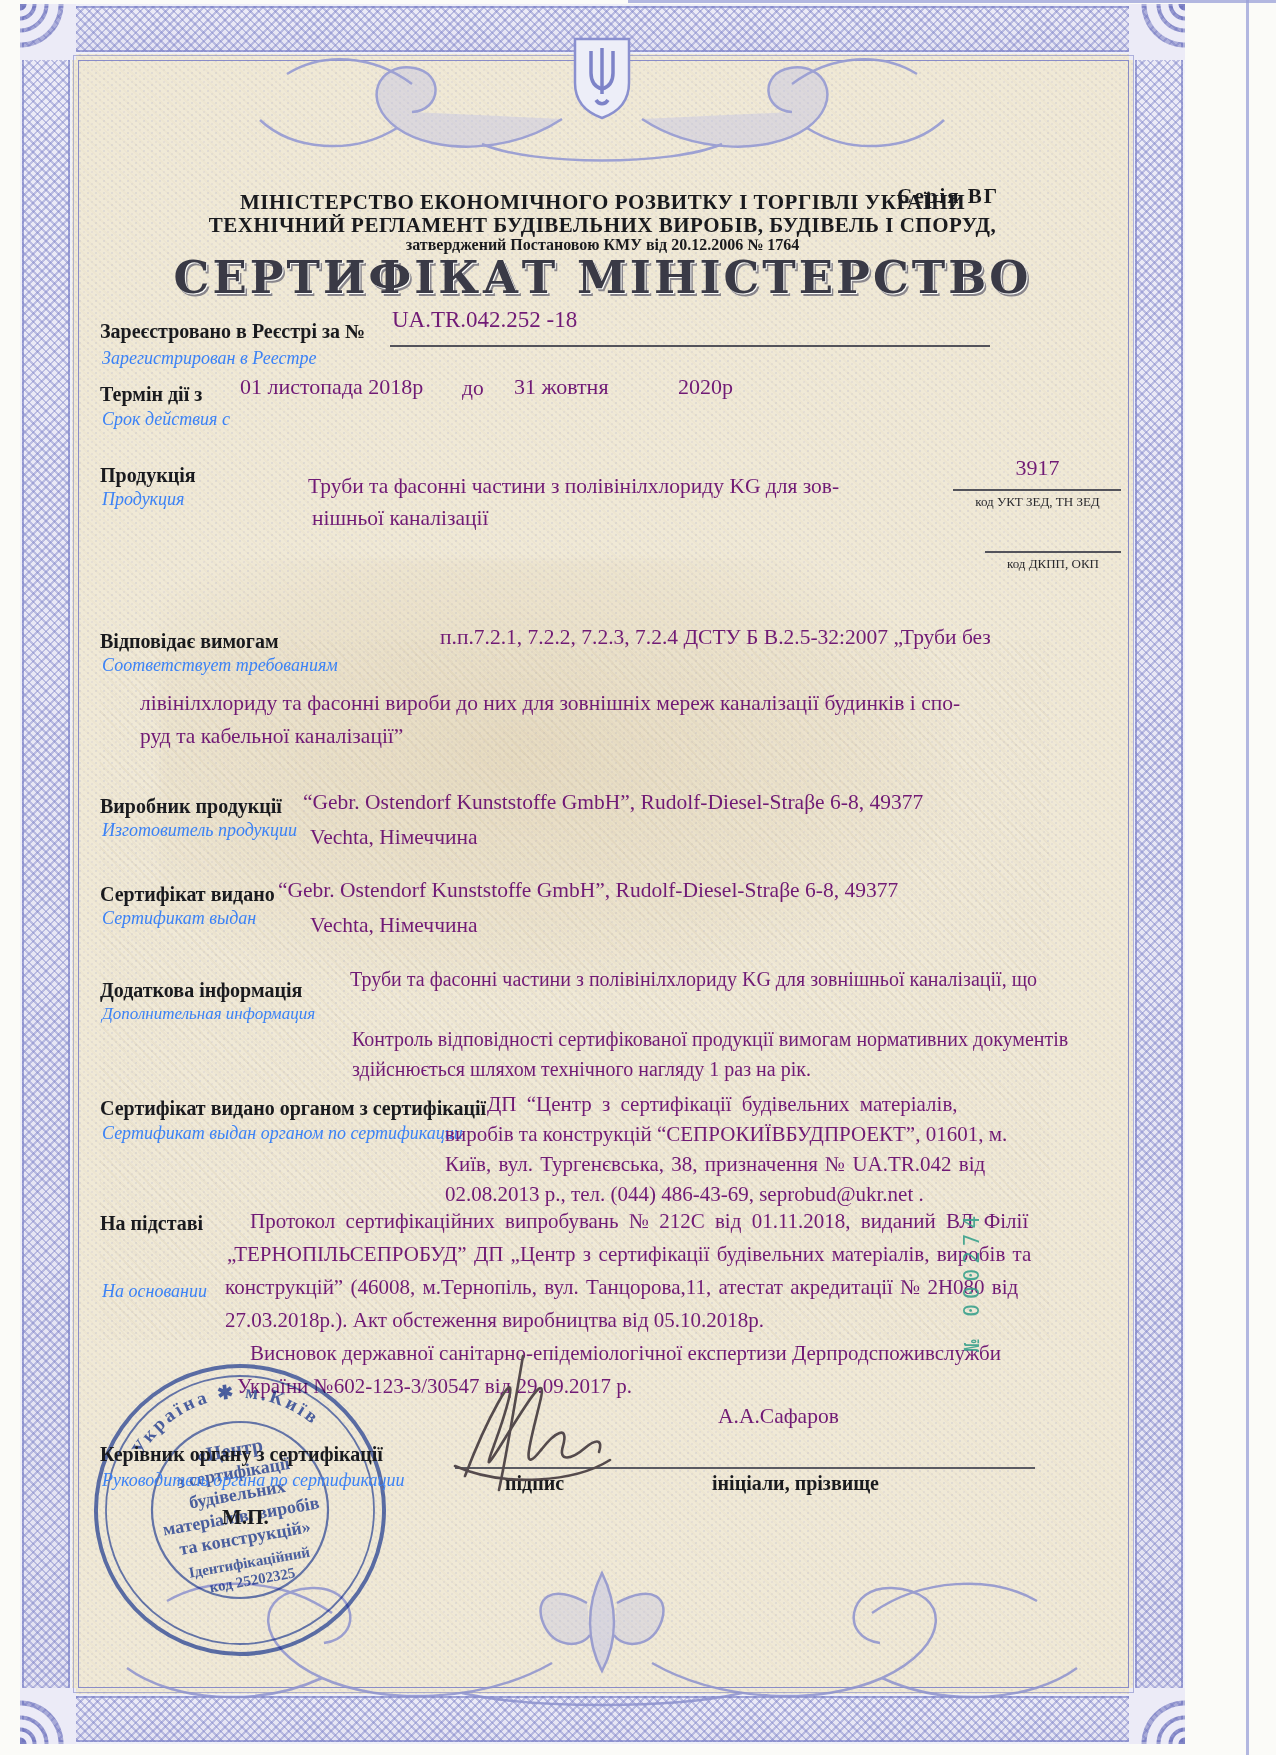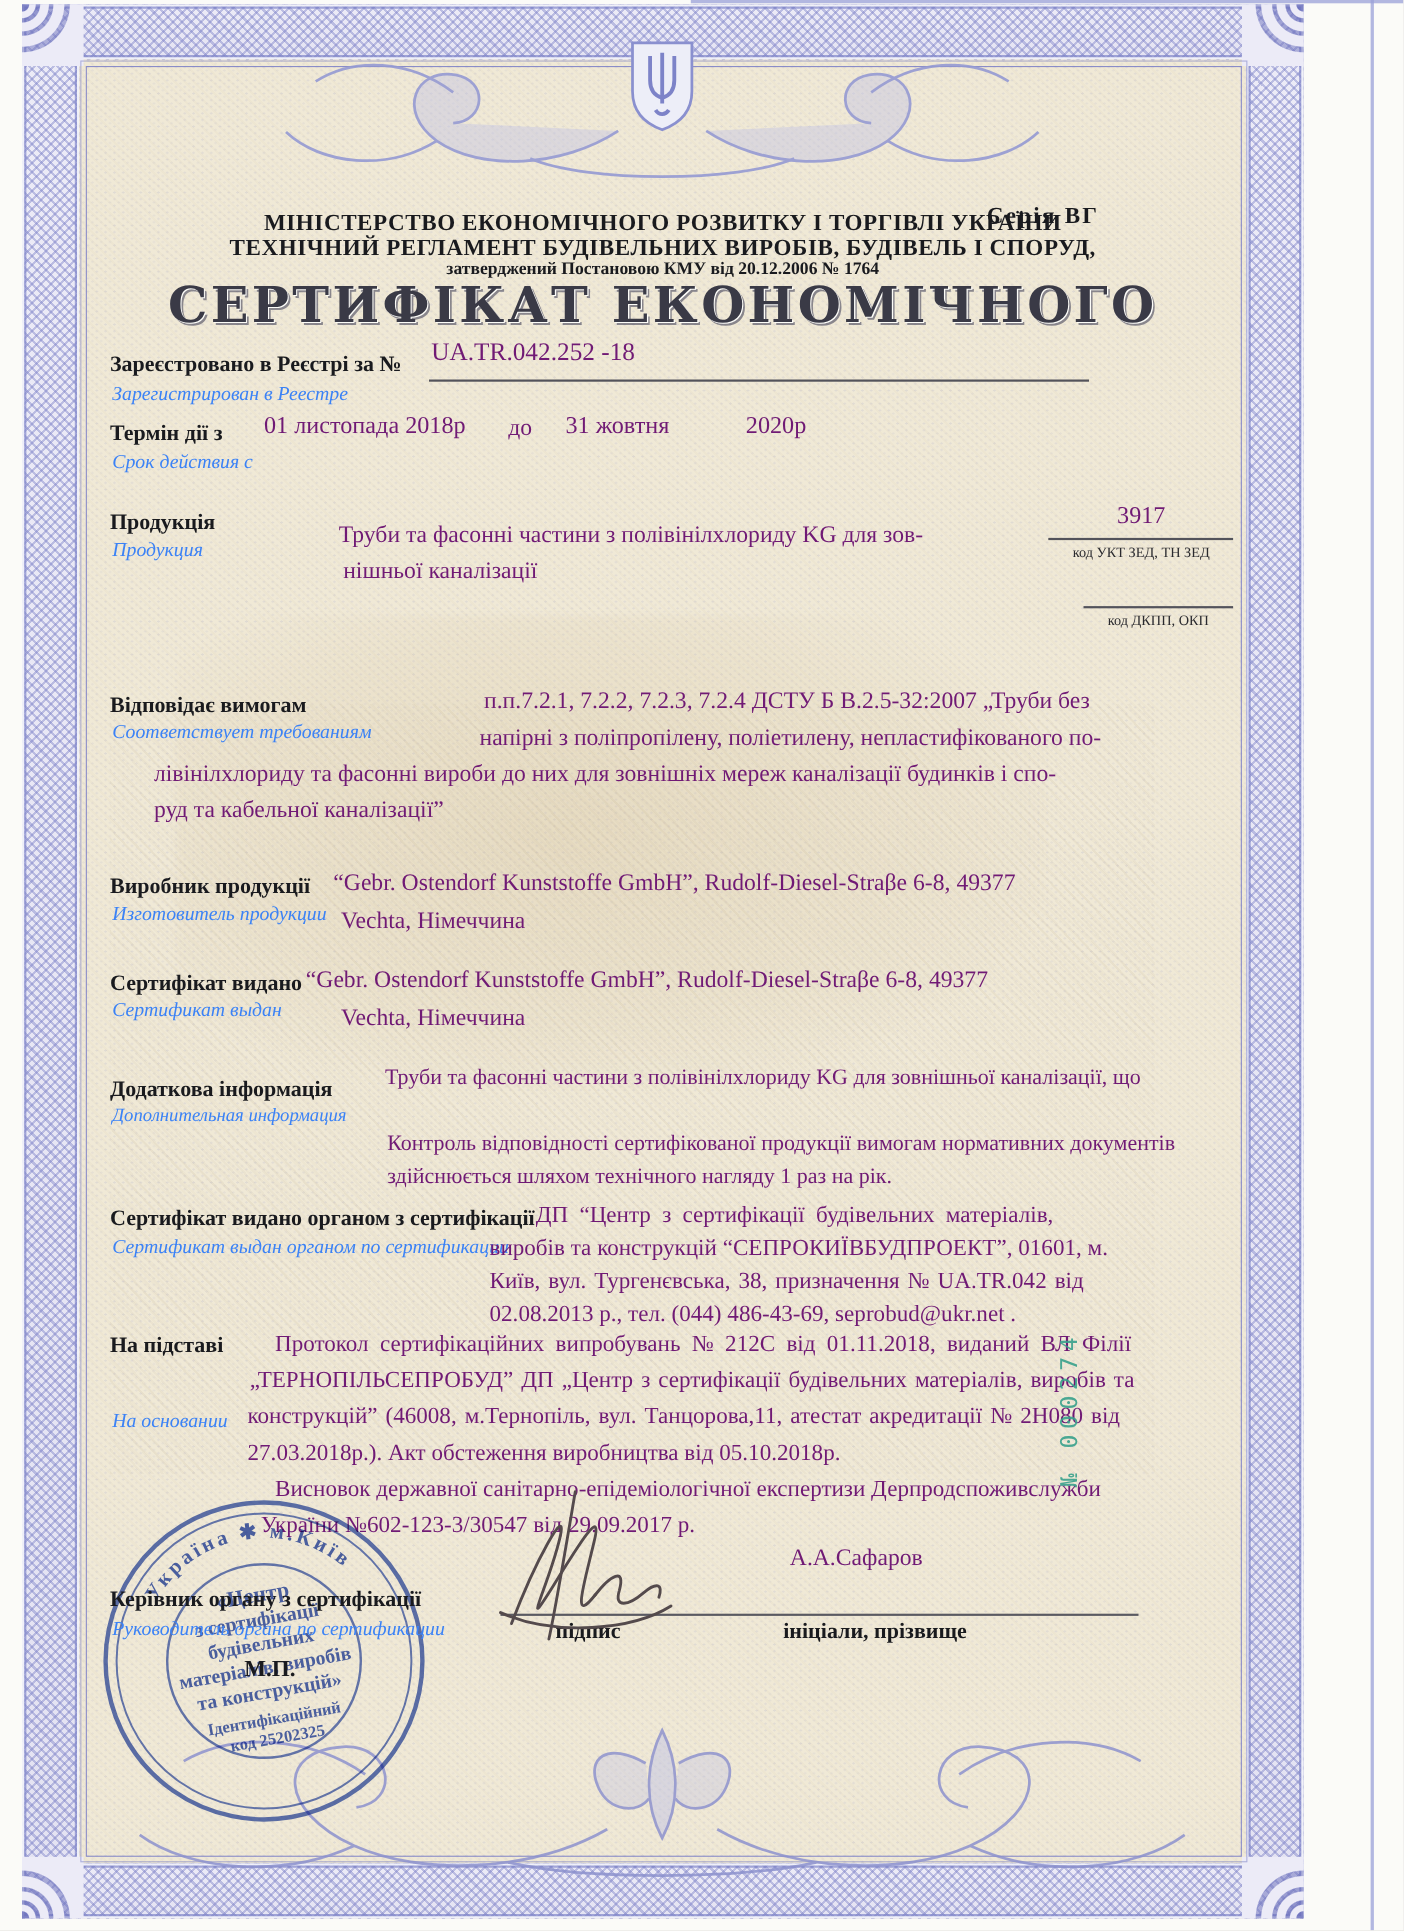--- a/index.html
+++ b/index.html
@@ -113,21 +113,21 @@
       <path d="M570,120 C640,160 740,162 800,135 C870,103 870,48 810,45 C765,43 758,95 798,100"></path>
       <path d="M800,135 C865,165 950,158 995,125"></path>
       <path d="M790,70 C840,35 910,32 955,58"></path>
       <path d="M380,150 C450,166 590,166 660,150"></path>
     </g>
   </svg>
 
   <div class="t ctr lbl" style="top:190px;font-size:21px;letter-spacing:.5px;">МІНІСТЕРСТВО ЕКОНОМІЧНОГО РОЗВИТКУ І ТОРГІВЛІ УКРАЇНИ</div>
   <div class="t ctr lbl" style="top:213px;font-size:21px;letter-spacing:.5px;">ТЕХНІЧНИЙ РЕГЛАМЕНТ БУДІВЕЛЬНИХ ВИРОБІВ, БУДІВЕЛЬ І СПОРУД,</div>
   <div class="t ctr lbl" style="top:236px;font-size:16px;">затверджений Постановою КМУ від 20.12.2006 № 1764</div>
-  <div class="t ctr title" style="top:251px;">СЕРТИФІКАТ ЕКОНОМІЧНОГО</div>
+  <div class="t ctr title" style="top:251px;">СЕРТИФІКАТ МІНІСТЕРСТВО</div>
   <div class="t lbl" style="left:897px;top:184px;font-size:21px;letter-spacing:2px;">Серія ВГ</div>
 
   <div class="t lbl" style="left:100px;top:320px;">Зареєстровано в Реєстрі за №</div>
   <div class="t val" style="left:392px;top:307px;font-size:23px;">UA.TR.042.252 -18</div>
   <div class="hr" style="left:390px;top:345px;width:600px;"></div>
   <div class="t sub" style="left:102px;top:348px;">Зарегистрирован в Реестре</div>
 
   <div class="t lbl" style="left:100px;top:383px;">Термін дії з</div>
   <div class="t val" style="left:240px;top:374px;font-size:22px;">01 листопада  2018р</div>
   <div class="t val" style="left:462px;top:376px;">до</div>
@@ -141,21 +141,20 @@
   <div class="t val" style="left:312px;top:506px;">нішньої каналізації</div>
   <div class="t val" style="left:955px;top:455px;width:165px;text-align:center;font-size:22px;">3917</div>
   <div class="hr" style="left:953px;top:489px;width:168px;"></div>
   <div class="t cap" style="left:955px;top:494px;width:165px;text-align:center;">код УКТ ЗЕД, ТН ЗЕД</div>
   <div class="hr" style="left:985px;top:551px;width:136px;"></div>
   <div class="t cap" style="left:985px;top:556px;width:136px;text-align:center;">код ДКПП, ОКП</div>
 
   <div class="t lbl" style="left:100px;top:630px;">Відповідає вимогам</div>
   <div class="t sub" style="left:102px;top:655px;">Соответствует требованиям</div>
   <div class="t val" style="left:440px;top:625px;">п.п.7.2.1, 7.2.2, 7.2.3, 7.2.4 ДСТУ Б В.2.5-32:2007 „Труби без</div>
-  <div class="t val" style="left:436px;top:658px;">напірні з поліпропілену, поліетилену, непластифікованого по-</div>
   <div class="t val" style="left:140px;top:691px;">лівінілхлориду та фасонні вироби до них для зовнішніх мереж каналізації будинків і спо-</div>
   <div class="t val" style="left:140px;top:724px;">руд та кабельної каналізації”</div>
 
   <div class="t lbl" style="left:100px;top:795px;">Виробник продукції</div>
   <div class="t sub" style="left:102px;top:820px;">Изготовитель продукции</div>
   <div class="t val" style="left:303px;top:790px;">“Gebr. Ostendorf Kunststoffe GmbH”,  Rudolf-Diesel-Straβe 6-8, 49377</div>
   <div class="t val" style="left:310px;top:825px;">Vechta, Німеччина</div>
 
   <div class="t lbl" style="left:100px;top:883px;">Сертифікат видано</div>
   <div class="t sub" style="left:102px;top:908px;">Сертификат выдан</div>

